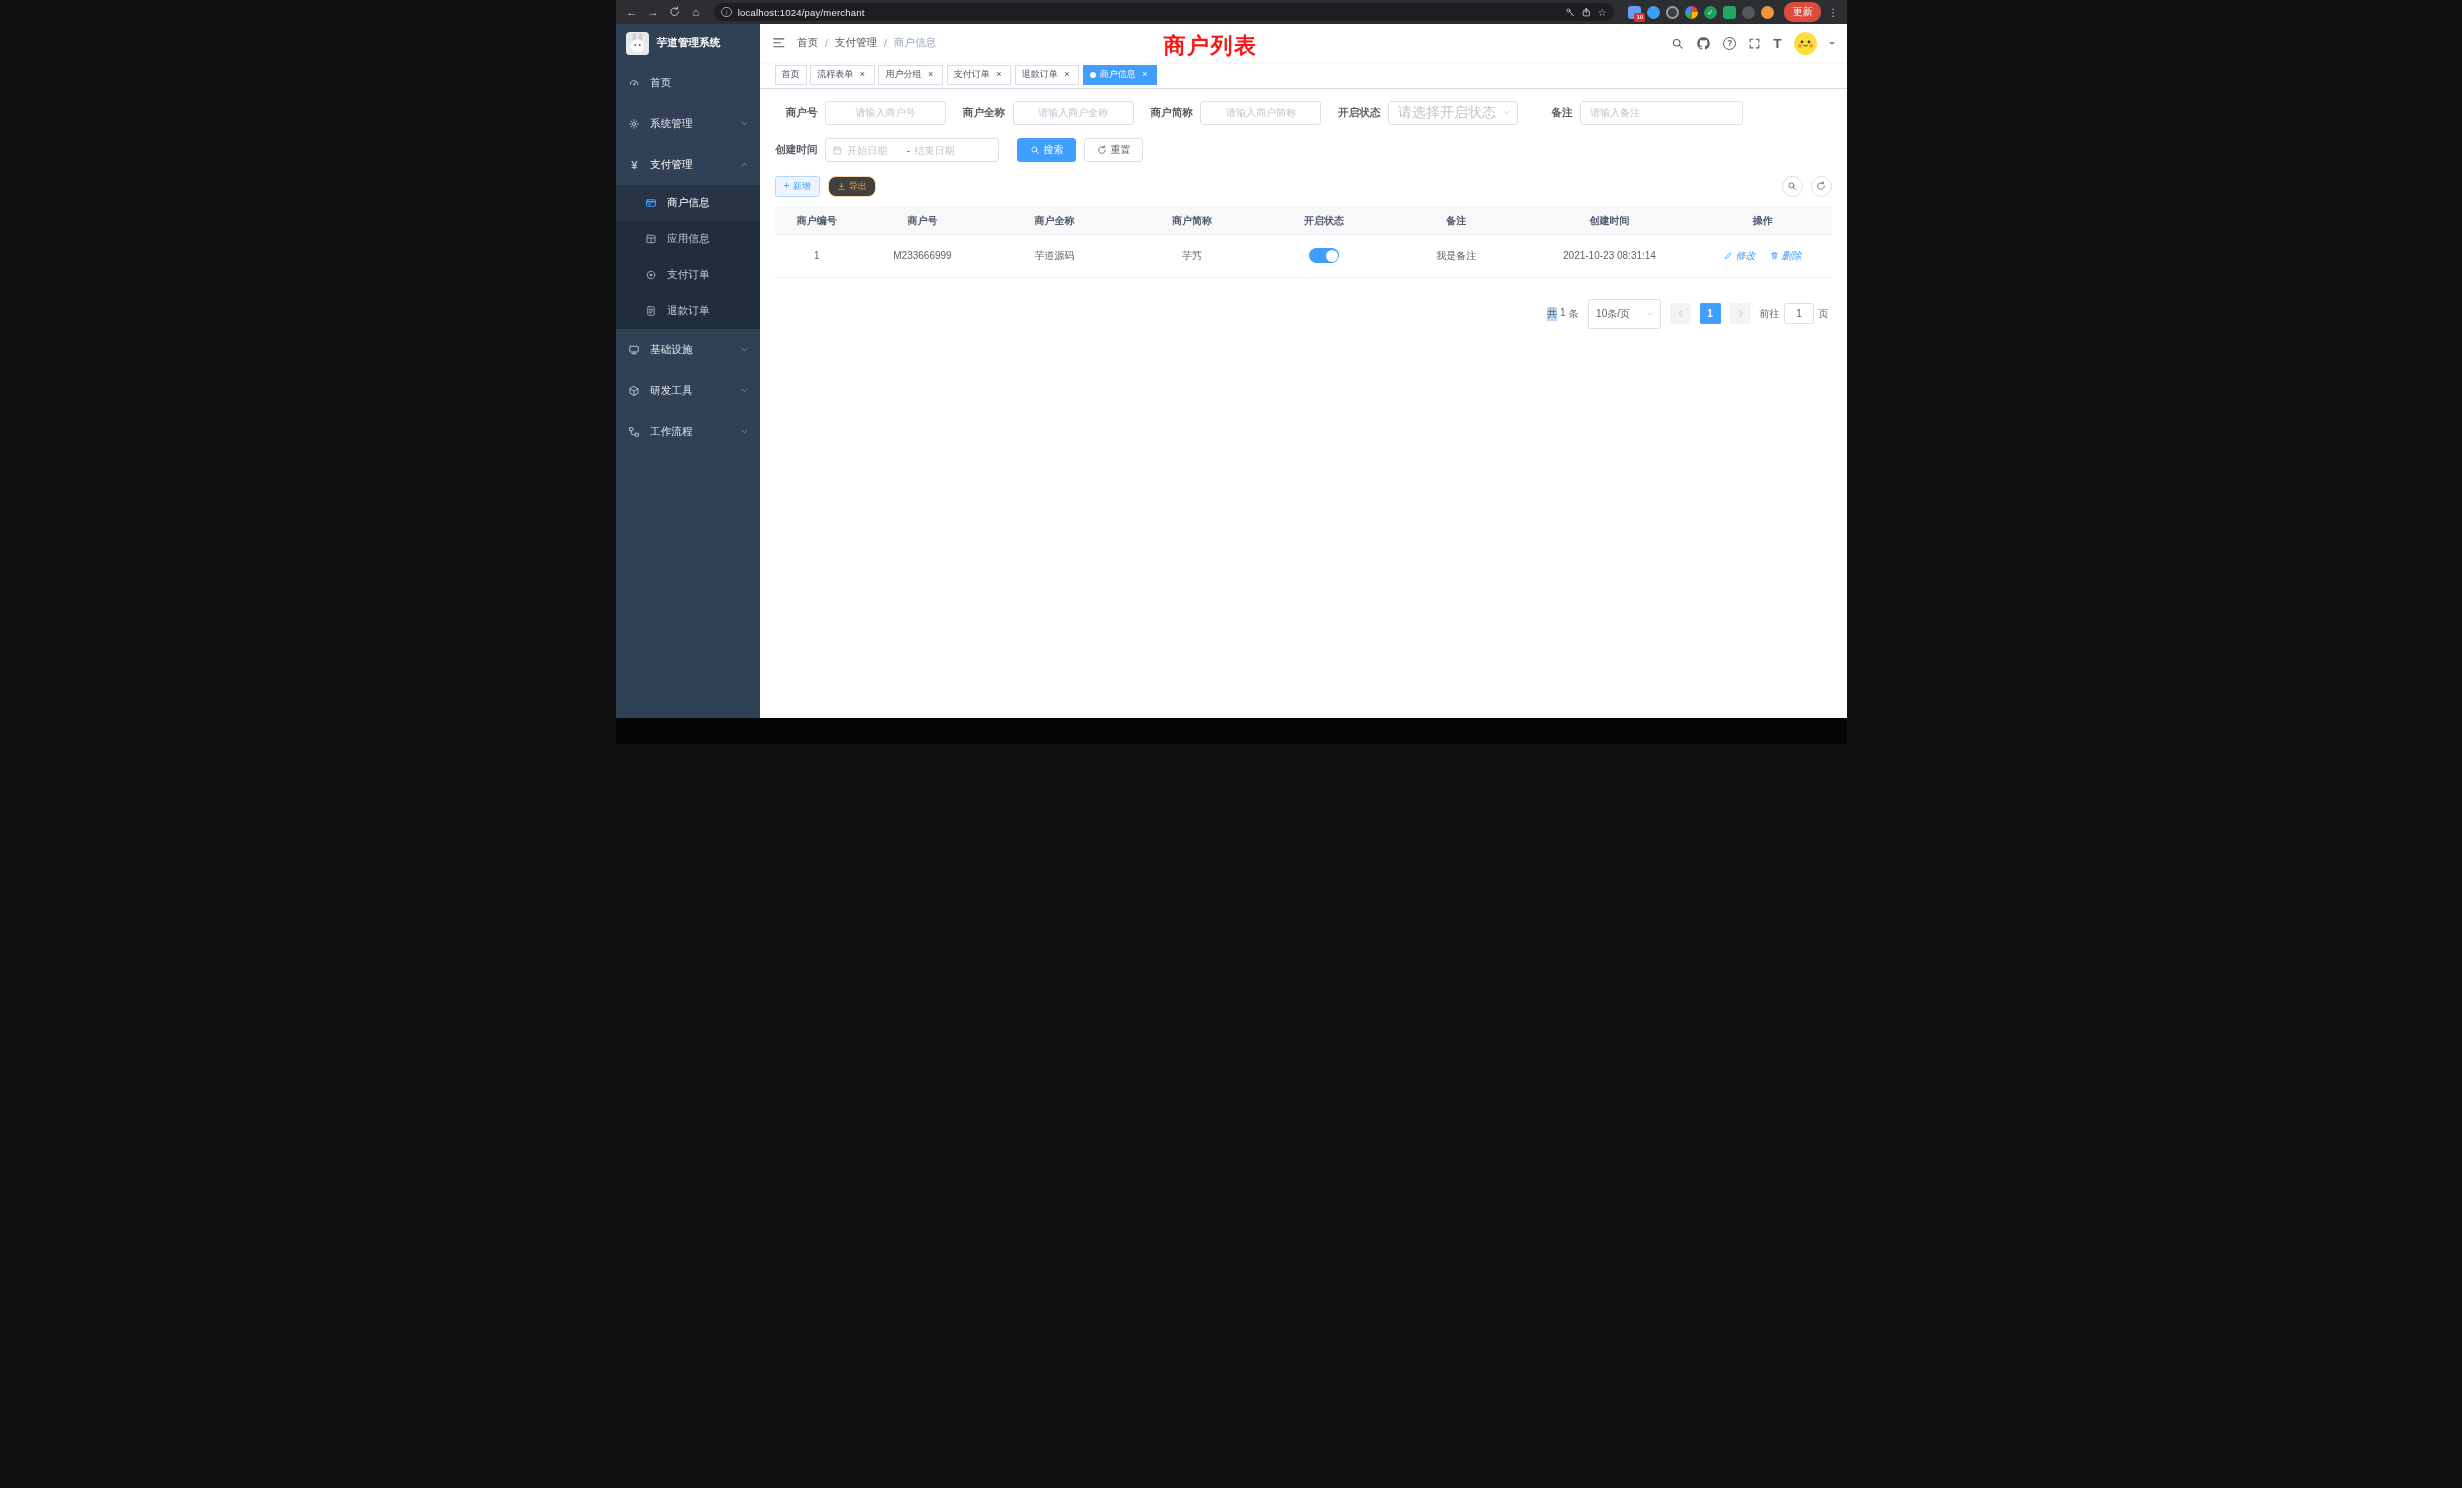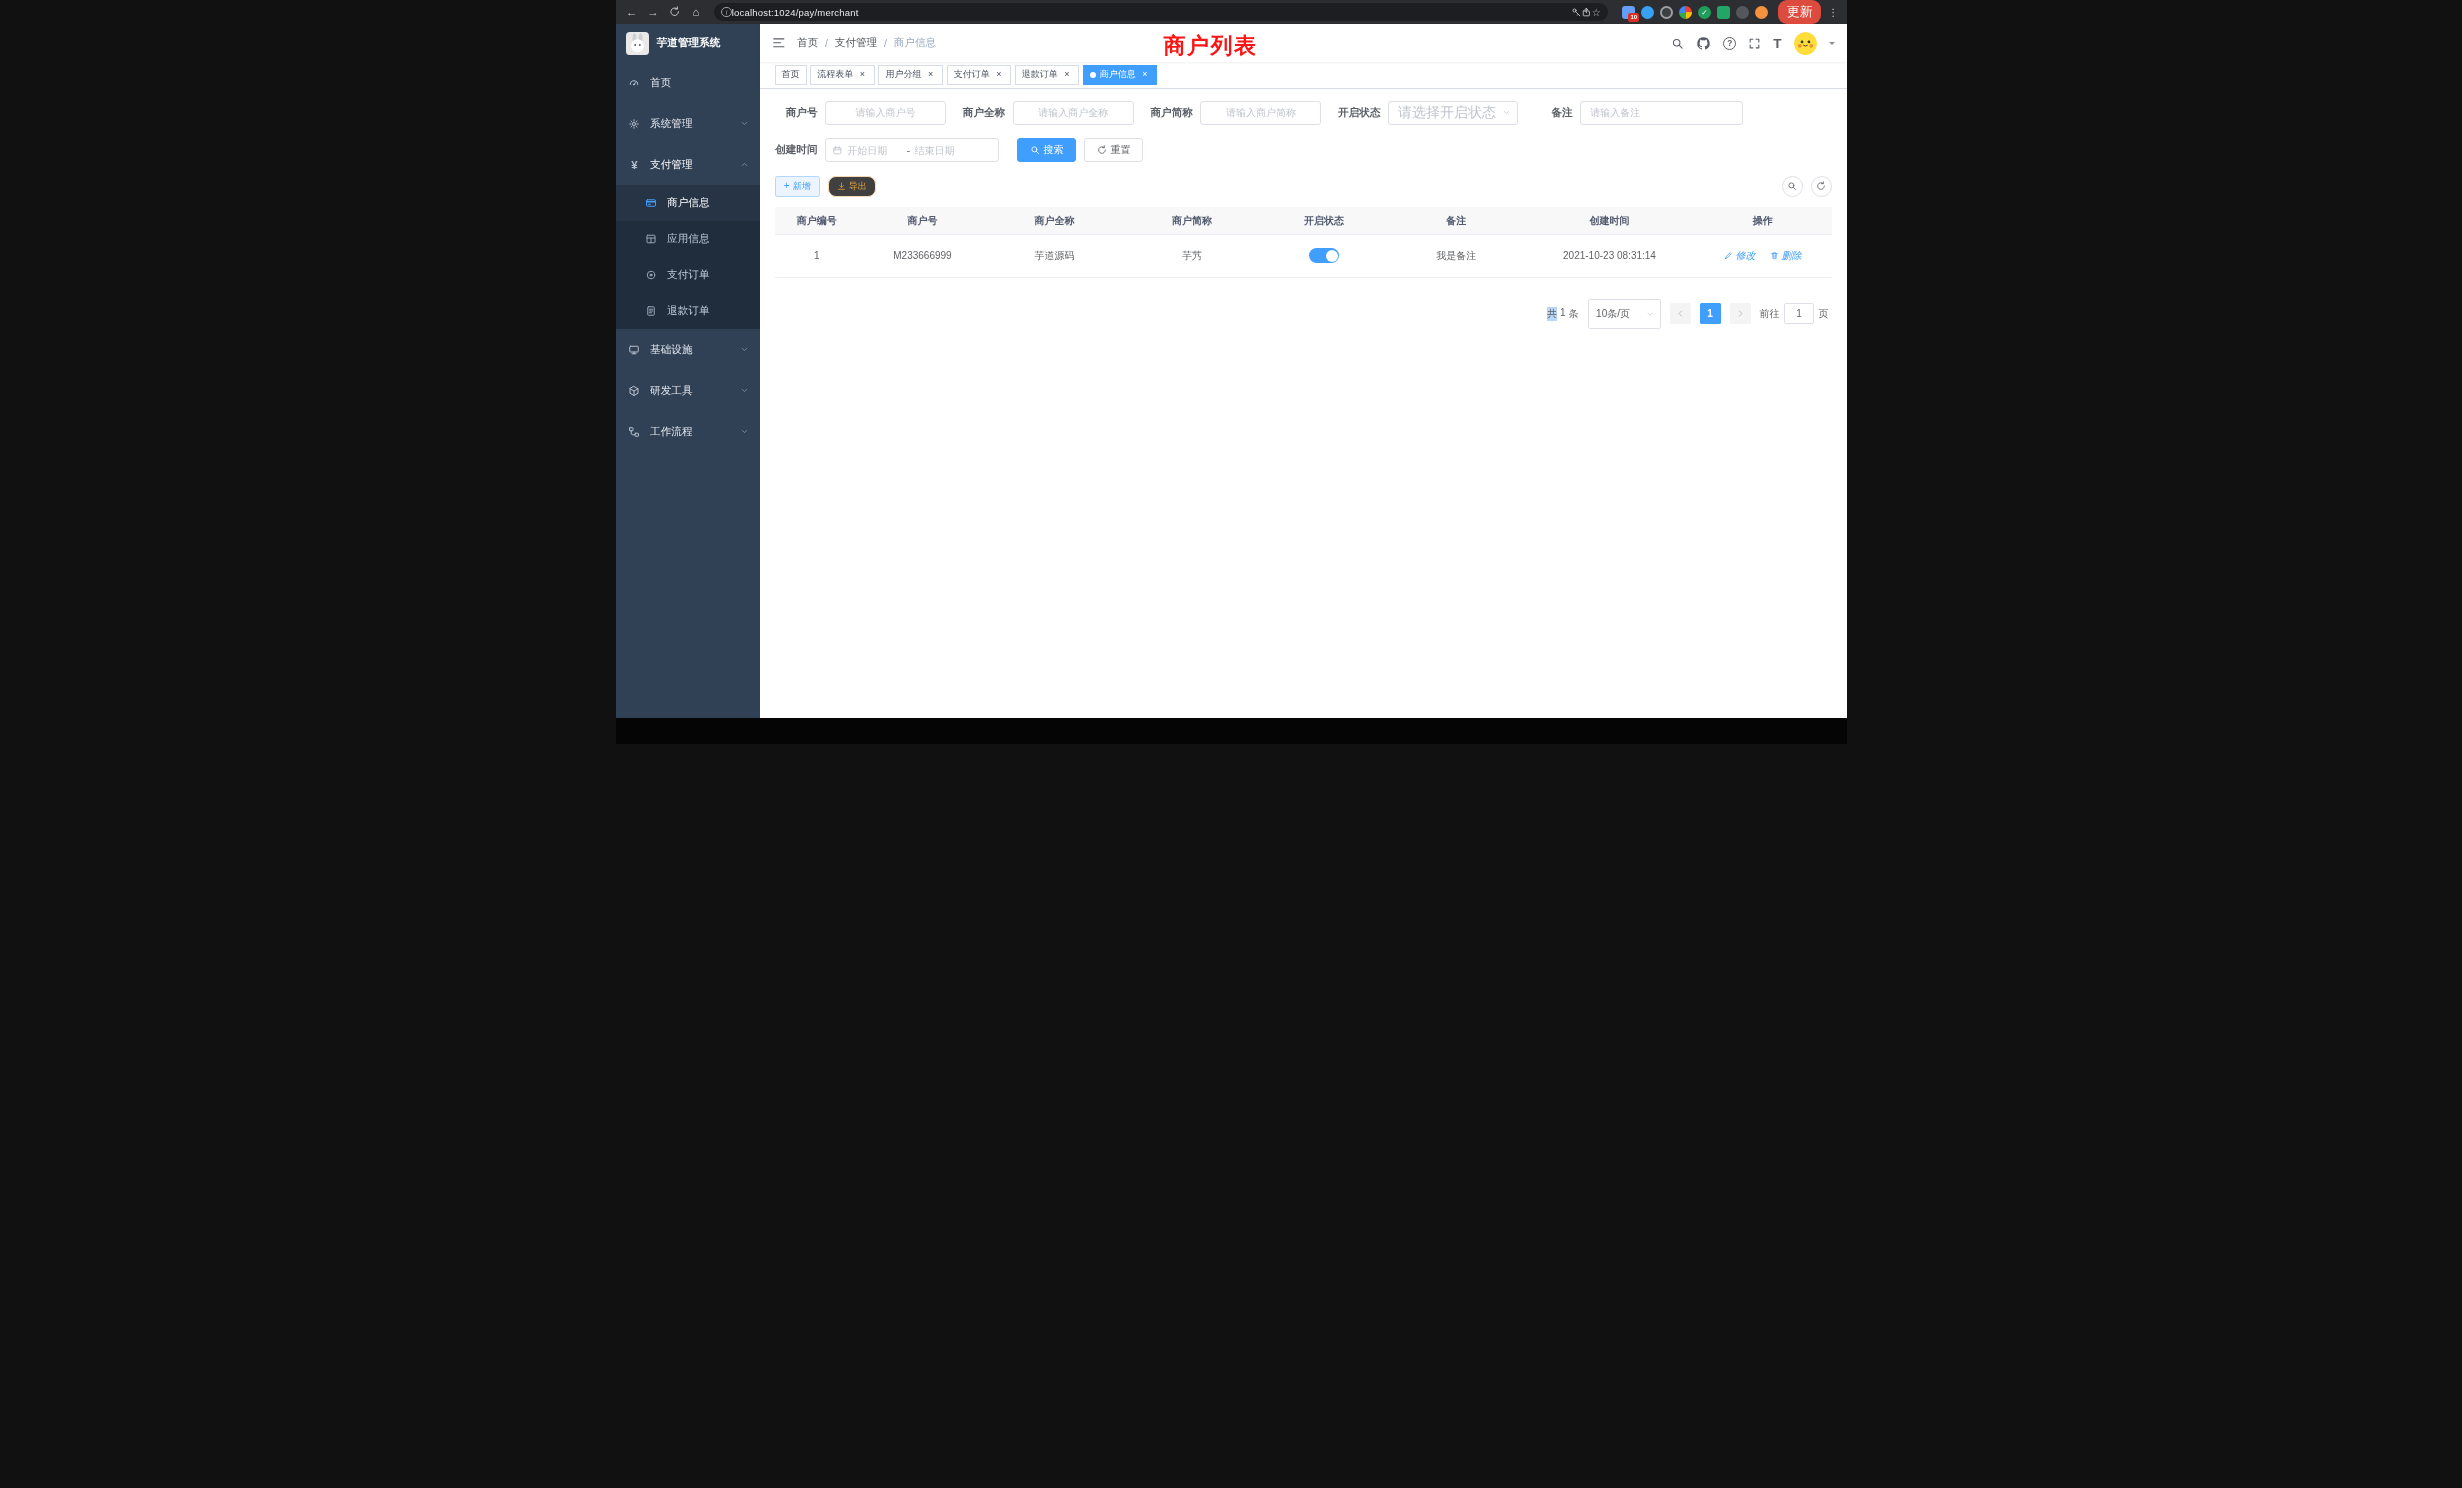--- a/index.html
+++ b/index.html
@@ -4,37 +4,37 @@
 <style>
   * { box-sizing: border-box; margin: 0; padding: 0; }
   html,body { background:#111; }
   body { font-family: "Liberation Sans", "DejaVu Sans", sans-serif; }
   .page { width:1231px; height:744px; margin:0 auto; position:relative; background:#fff; overflow:hidden; }
 
   
   .browser-bar { height:24px; background:#2d2e31; display:flex; align-items:center; padding:0 6px; gap:1.5px; }
   .nav-btn { width:20px; height:20px; display:flex; align-items:center; justify-content:center; color:#c7cacd; font-size:11.4px; cursor:pointer; border-radius:50%; flex:0 0 auto; }
   .nav-btn svg { stroke:currentColor; }
-  .url-bar { flex:1; height:18px; background:#1d1e21; border-radius:9px; margin:2px 6px; display:flex; align-items:center; padding:0 7.6px; min-width:0; }
+  .url-bar { flex:1; height:18px; background:#1d1e21; border-radius:9px; margin:2px 6px; display:flex; align-items:center; padding:0 7.6px; gap:6px; min-width:0; }
   .info-badge { width:10.6px; height:10.6px; border:0.8px solid #9aa0a6; border-radius:50%; color:#9aa0a6; font-size:6.8px; font-style:italic; display:flex; align-items:center; justify-content:center; flex:0 0 auto; }
   .url-text { flex:1; color:#e8eaed; font-size:9.5px; letter-spacing:0.2px; white-space:nowrap; overflow:hidden; }
   .url-icon { color:#c7cacd; display:flex; align-items:center; flex:0 0 auto; font-size:10px; }
   .ext-cluster { display:flex; align-items:center; gap:6px; margin:0 6px; }
   .ext { width:13px; height:13px; border-radius:50%; position:relative; display:flex; align-items:center; justify-content:center; color:#fff; font-size:7.6px; flex:0 0 auto; }
   .ext.sq { border-radius:3px; }
   .ext .badge { position:absolute; bottom:-3px; right:-4.5px; background:#d93025; color:#fff; font-size:6px; font-weight:700; line-height:1; padding:1.5px 2.3px; border-radius:2.3px; }
   .e1 { background:#669df6; }
   .e2 { background:#38a1f3; }
   .e3 { background:#3c4043; box-shadow: inset 0 0 0 1.9px #9aa0a6; }
   .e4 { background: conic-gradient(#ea4335 0 25%, #fbbc04 25% 50%, #34a853 50% 75%, #4285f4 75% 100%); }
   .e5 { background:#1e9e5a; }
   .e6 { background:#23a566; }
   .e7 { background:#54575b; }
   .e8 { background:#f5923e; }
-  .update-btn { background:#dd4b3e; color:#fff; font-size:13px; padding:3px 8.3px; border-radius:9px; margin:0 3px; cursor:pointer; white-space:nowrap; }
+  .update-btn { background:#dd4b3e; color:#fff; font-size:10px; padding:3px 8.3px; border-radius:9px; margin:0 3px; cursor:pointer; white-space:nowrap; }
   .overflow-btn { color:#c7cacd; font-size:10.6px; width:15px; text-align:center; cursor:pointer; }
 
   
   .app { display:flex; height:694px; }
   .bottom-strip { height:26px; background:#050505; }
 
   
   .sidebar { width:144px; background:#304156; flex:0 0 auto; overflow:hidden; }
   .logo { height:38px; display:flex; align-items:center; gap:7.6px; padding-left:10.6px; cursor:pointer; }
   .logo-title { color:#fff; font-size:10.6px; font-weight:700; }

